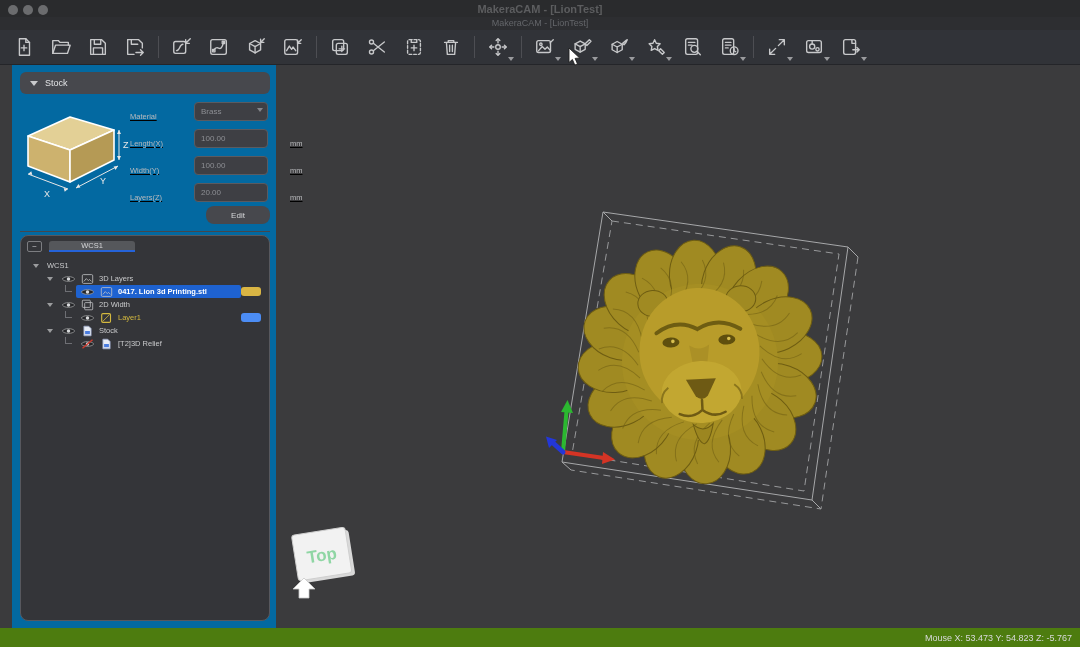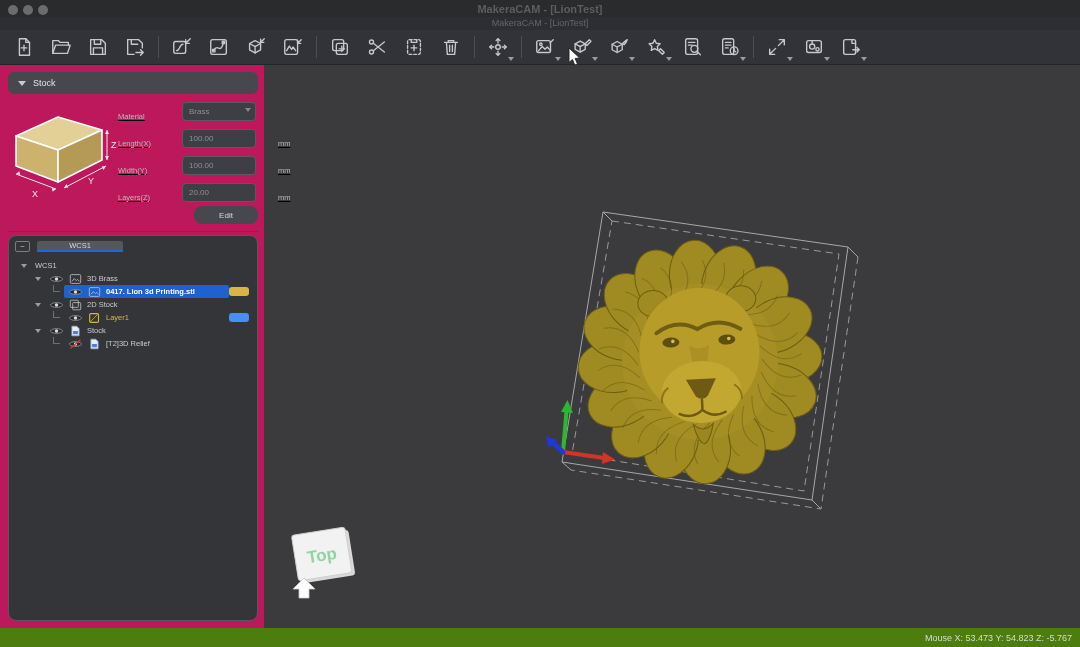--- a/index.html
+++ b/index.html
@@ -24,22 +24,22 @@
   .sep { width:1px; height:22px; background:#4d4e53; margin:0 9px; }
   .tbtn { position:relative; width:28px; height:28px; background:transparent; border:none;
     display:flex; align-items:center; justify-content:center; cursor:pointer; }
   .tbtn svg { width:22px; height:22px; stroke:#c7c8ca; fill:none; stroke-width:1.5;
     stroke-linecap:round; stroke-linejoin:round; }
   .caret { position:absolute; right:-2px; bottom:0px; width:0; height:0;
     border-left:3px solid transparent; border-right:3px solid transparent;
     border-top:4px solid #9a9b9e; }
 
   
-  .sidebar { position:absolute; left:0; top:65px; width:264px; height:563px;
-    background:#be185d; z-index:2; }
+  .sidebar { position:absolute; left:12px; top:65px; width:264px; height:563px;
+    background:#0369a1; z-index:2; }
   .panel { position:absolute; left:8px; width:250px; }
   .stock-panel { top:7px; height:158px; }
   .stock-header { height:22px; background:#47484d; border-radius:6px; display:flex;
     align-items:center; gap:7px; padding-left:10px; color:#e3e4e6; font-size:9px; }
   .chev { width:0; height:0; border-left:4px solid transparent; border-right:4px solid transparent;
     border-top:5px solid #c9cacc; }
   .stock-body { display:flex; margin-top:6px; }
   .stock-illu { width:110px; height:100px; flex:none; }
   .fields { display:flex; flex-direction:column; gap:8px; padding-top:2px; }
   .frow { display:flex; align-items:flex-end; gap:22px; height:19px;text-decoration:underline; }
@@ -357,21 +357,21 @@
             <span class="texp"></span>
             <span class="rowbg">
               <svg class="teye" viewBox="0 0 18 12">
                 <path d="M1.5 6C4 2.2 14 2.2 16.5 6 14 9.8 4 9.8 1.5 6z" fill="#242528" stroke="#9b9c9e"></path>
                 <circle cx="9" cy="6" r="2.1" fill="#d9dadc"></circle>
               </svg>
               <svg class="ticn" viewBox="0 0 16 15">
                 <rect x="1.5" y="2" width="13" height="11" rx="1.5" fill="none" stroke="#c2c3c5"></rect>
                 <path d="M3.5 10.5l3-3.5 2.5 2.5 1.5-1.5 2.5 2.5" fill="none" stroke="#c2c3c5"></path>
               </svg>
-              <span class="tlabel">3D Brass</span>
+              <span class="tlabel">3D Layers</span>
             </span>
           </div>
           <div class="trow selected" style="padding-left:44px">
             <span class="tconn"></span>
             <span class="rowbg">
               <svg class="teye" viewBox="0 0 18 12">
                 <path d="M1.5 6C4 2.2 14 2.2 16.5 6 14 9.8 4 9.8 1.5 6z" fill="#242528" stroke="#9b9c9e"></path>
                 <circle cx="9" cy="6" r="2.1" fill="#d9dadc"></circle>
               </svg>
               <svg class="ticn" viewBox="0 0 16 15">
@@ -386,21 +386,21 @@
             <span class="texp"></span>
             <span class="rowbg">
               <svg class="teye" viewBox="0 0 18 12">
                 <path d="M1.5 6C4 2.2 14 2.2 16.5 6 14 9.8 4 9.8 1.5 6z" fill="#242528" stroke="#9b9c9e"></path>
                 <circle cx="9" cy="6" r="2.1" fill="#d9dadc"></circle>
               </svg>
               <svg class="ticn" viewBox="0 0 16 15">
                 <rect x="1.5" y="1.5" width="10" height="9" rx="1" fill="none" stroke="#c2c3c5"></rect>
                 <rect x="4.5" y="4.5" width="10" height="9" rx="1" fill="none" stroke="#c2c3c5"></rect>
               </svg>
-              <span class="tlabel">2D Stock</span>
+              <span class="tlabel">2D Width</span>
             </span>
           </div>
           <div class="trow" style="padding-left:44px">
             <span class="tconn"></span>
             <span class="rowbg">
               <svg class="teye" viewBox="0 0 18 12">
                 <path d="M1.5 6C4 2.2 14 2.2 16.5 6 14 9.8 4 9.8 1.5 6z" fill="#242528" stroke="#9b9c9e"></path>
                 <circle cx="9" cy="6" r="2.1" fill="#d9dadc"></circle>
               </svg>
               <svg class="ticn" viewBox="0 0 16 15">

